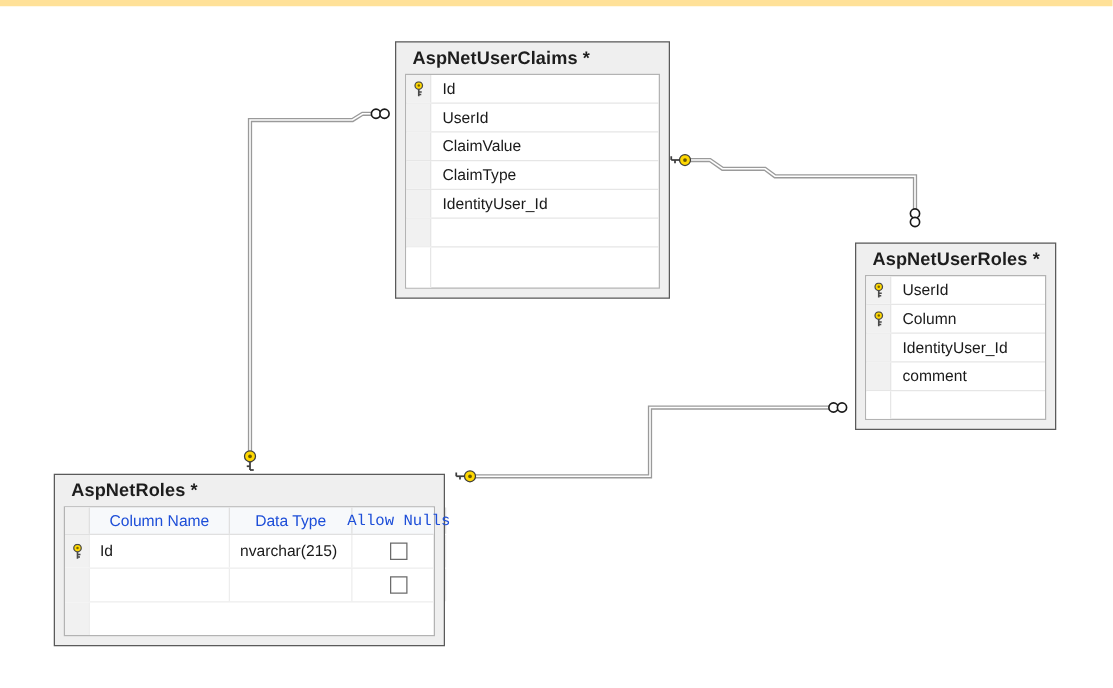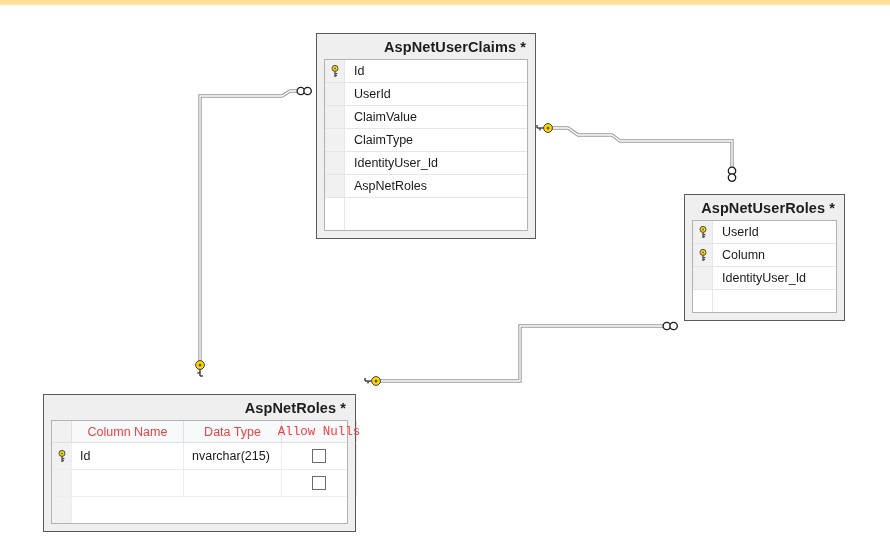--- a/index.html
+++ b/index.html
@@ -8,21 +8,21 @@
     width: 890px;
     height: 550px;
     background: #ffffff;
     font-family: "Liberation Sans", sans-serif;
     overflow: hidden;
     position: relative;
   }
   #canvas {
     position: absolute;
     left: 0; top: 0;
-    width: 890px; height: 420px; text-align: right;
+    width: 890px; height: 420px;
   }
   .top-strip {
     position: absolute;
     left: 0; top: 0;
     width: 890px; height: 5px;
     background: #ffe198;
   }
   
   #links {
     position: absolute;
@@ -83,21 +83,21 @@
     display: flex;
     height: 22px;
     background: #f7f9fb;
     border-bottom: 1px solid #e0e0e0;
   }
   .hdr-cell {
     display: flex;
     align-items: center;
     justify-content: center;
     font-size: 12.5px;
-    color: #ef4444;
+    color: #1d4ed8;
     border-right: 1px solid #e0e0e0;
     white-space: nowrap;
   }
   .hdr-cell:last-child { border-right: none; }
   .c-gutter { width: 20px; min-width: 20px; background: #f1f1f1; }
   .c-name   { width: 112px; min-width: 112px; }
   .c-type   { width: 98px;  min-width: 98px; }
   .c-null   { width: 75px;  min-width: 75px; font-family: Liberation Mono, monospace; }
   .c-tail   { flex: 1; }
   .det-row { display: flex; height: 27px; border-bottom: 1px solid #ededed; }
@@ -212,21 +212,20 @@
         <div class="cell-name">ClaimType</div>
       </div>
 
       <div class="grid-row">
         <div class="gutter"></div>
         <div class="cell-name">IdentityUser_Id</div>
       </div>
 
       <div class="grid-row">
         <div class="gutter"></div>
-        <div class="cell-name">AspNetRoles</div>
       </div>
 
       <div class="grid-row" style="height:32px;">
         <div class="gutter blank"></div>
         <div class="cell-name"></div>
       </div>
 
     </div>
   </div>
 
@@ -258,30 +257,34 @@
           </svg>
         </div>
         <div class="cell-name">Column</div>
       </div>
 
       <div class="grid-row">
         <div class="gutter"></div>
         <div class="cell-name">IdentityUser_Id</div>
       </div>
 
+      <div class="grid-row">
+        <div class="gutter"></div>
+        <div class="cell-name">comment</div>
+      </div>
 
       <div class="grid-row" style="height:22px;">
         <div class="gutter blank"></div>
         <div class="cell-name"></div>
       </div>
 
     </div>
   </div>
 
-  <div class="table-box" style="left:43px; top:394px; width:313px;">
+  <div class="table-box" style="left:43px; top:379px; width:313px;">
     <div class="table-title">AspNetRoles *</div>
     <div class="grid">
 
       <div class="hdr-row">
         <div class="hdr-cell c-gutter"></div>
         <div class="hdr-cell c-name">Column Name</div>
         <div class="hdr-cell c-type">Data Type</div>
         <div class="hdr-cell c-null">Allow Nulls</div>
         <div class="hdr-cell c-tail"></div>
       </div>

